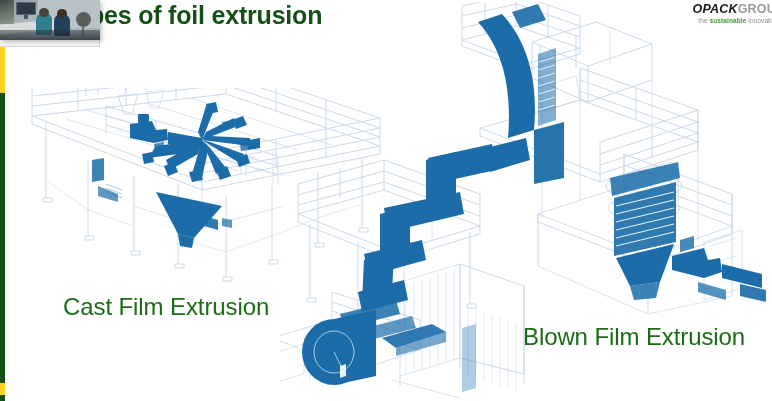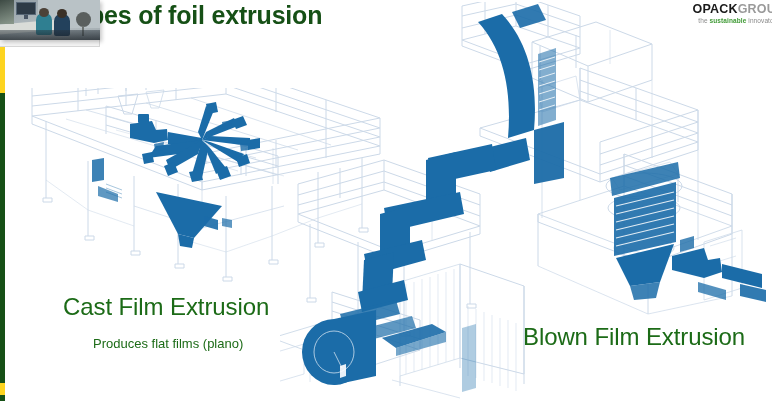--- a/index.html
+++ b/index.html
@@ -33,21 +33,21 @@
     white-space:nowrap;
   }
 
   
   #logo {
     position:absolute; right:-4px; top:3px;
     text-align:right;
     line-height:1;
   }
   #logo .lw { font-size:12.5px; font-weight:bold; letter-spacing:.2px; white-space:nowrap; }
-  #logo .lw .a { color:#1a1a1a; }
+  #logo .lw .a { color:#1a1a1a;font-style:italic; }
   #logo .lw .b { color:#9a9a9a; }
   #logo .tag {
     font-size:6.5px; margin-top:2.5px; letter-spacing:.1px;
     white-space:nowrap; color:#8a8a8a;
   }
   #logo .tag .g { color:#3f9a35; font-weight:bold; }
 
   
   .cap { position:absolute; white-space:nowrap; color:#1c6b17; }
   .cap.h  { font-size:24px; font-weight:500; letter-spacing:-.1px; }
@@ -421,21 +421,20 @@
         <path d="M259 76 L275 71"></path>
           <path d="M259 84 L275 79"></path>
         <path d="M259 92 L275 87"></path>
           <path d="M259 100 L275 95"></path>
         <path d="M259 108 L275 103"></path>
       </g>
     </svg>
   </div>
 
   <div class="cap h" id="cast-h">Cast Film Extrusion</div>
-  <div class="cap s" id="cast-s">Produces flat films (plano)</div>
   <div class="cap h" id="blown-h">Blown Film Extrusion</div>
 </div>
 
 <div id="pip-border"></div>
 <div id="pip">
   <div class="frame" style="background:linear-gradient(160deg,#8d9aa2 0%,#a9b3b8 38%,#b9c1c4 62%,#9aa4aa 100%);"></div>
 
   <div class="strip" style="left:38px; top:0; width:62px; height:28px; background:#b9c2c6;"></div>
 
   <div class="strip" style="left:16px; top:2px; width:20px; height:13px; background:#2d3a46; border:1px solid #586877;"></div>

